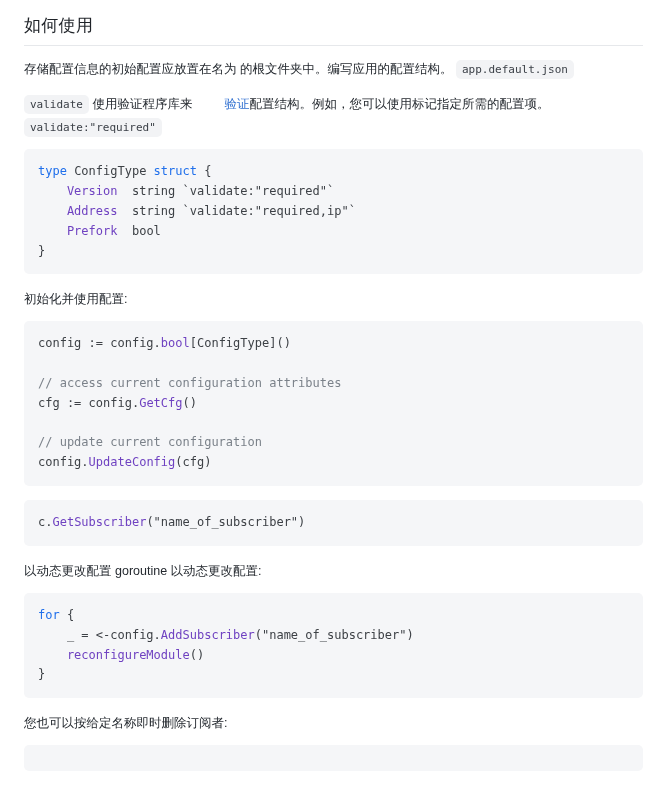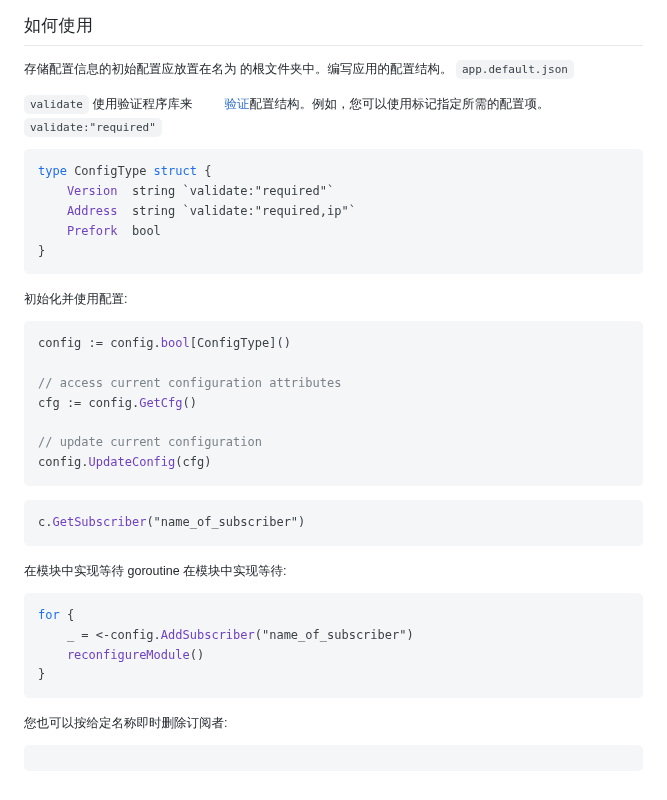--- a/index.html
+++ b/index.html
@@ -96,21 +96,21 @@
 
 <span class="cmt">// access current configuration attributes</span>
 <span class="plain">cfg := config.</span><span class="fn">GetCfg</span><span class="plain">()</span>
 
 <span class="cmt">// update current configuration</span>
 <span class="plain">config.</span><span class="fn">UpdateConfig</span><span class="plain">(cfg)</span></div>
 
 
   <div class="codeblock"><span class="plain">c.</span><span class="fn">GetSubscriber</span><span class="plain">("name_of_subscriber")</span></div>
 
-  <p class="para">在模块中实现等待 goroutine 在模块中实现等待:</p>
+  <p class="para">以动态更改配置 goroutine 以动态更改配置:</p>
 
   <div class="codeblock"><span class="kw">for</span><span class="plain"> {</span>
 <span class="plain">    _ = &lt;-config.</span><span class="fn">AddSubscriber</span><span class="plain">("name_of_subscriber")</span>
 <span class="fn">    reconfigureModule</span><span class="plain">()</span>
 <span class="plain">}</span></div>
 
   <p class="para">您也可以按给定名称即时删除订阅者:</p>
 
   <div class="codeblock"></div>
 

